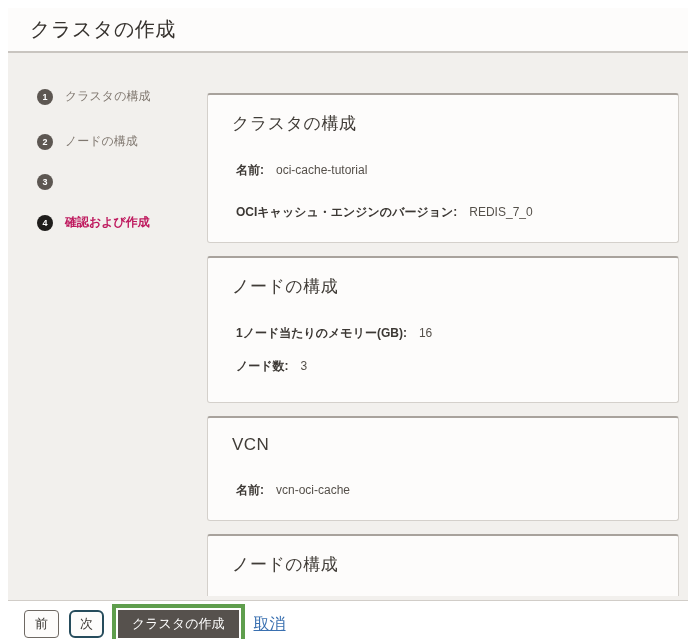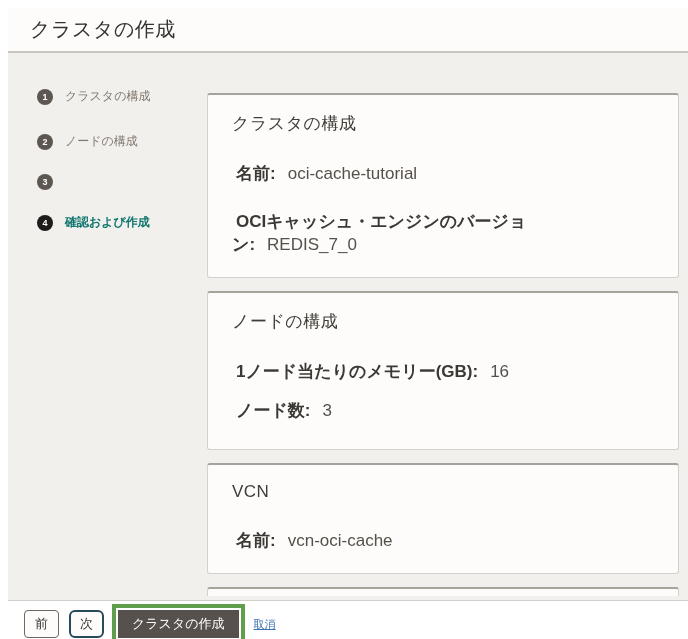--- a/index.html
+++ b/index.html
@@ -55,21 +55,21 @@
     align-items: center;
     justify-content: center;
     margin-right: 8px;
   }
   .step-label {
     font-size: 12px;
     color: #807870;
     white-space: nowrap;
   }
   .step.active .step-circle { background: #1f1d1b; }
-  .step.active .step-label { color: #0f766e; font-weight: bold; text-align: center; }
+  .step.active .step-label { color: #be185d; font-weight: bold; text-align: center; }
   
   .main {
     flex: 1;
     padding: 36px 5px 0 0;
     overflow: hidden;
   }
   .panel {
     background: #fdfcfb;
     border: 1px solid #d4d0cb;
     border-top: 2px solid #a8a29c;
@@ -78,21 +78,21 @@
     padding: 13px 20px 15px 20px;
   }
   .panel h2 {
     font-size: 17px;
     font-weight: 400;
     color: #403c37;
     margin-bottom: 19px;
     letter-spacing: 0.5px;
   }
   .field {
-    font-size: 17px;
+    font-size: 12px;
     margin-bottom: 17px;
     color: #55504a;
   }
   .field:last-child { margin-bottom: 2px; }
   .panel.tight .field { margin-bottom: 8px; }
   .field .label { font-weight: bold; color: #3c3834; margin-right: 4px; }
   
   .footer {
     height: 47px;
     background: #ffffff;
@@ -129,21 +129,21 @@
     font-size: 13px;
     background: #56514d;
     color: #ffffff;
     border: none;
     padding: 7px 14px;
     cursor: pointer;
     line-height: 1.1;
     white-space: nowrap;
   }
   .cancel-link {
-    font-size: 11px;
+    font-size: 16px;
     color: #3a70b0;
     text-decoration: underline;
     margin-left: 5px;
     cursor: pointer;
     white-space: nowrap;
   }
 </style>
 </head>
 <body>
 

